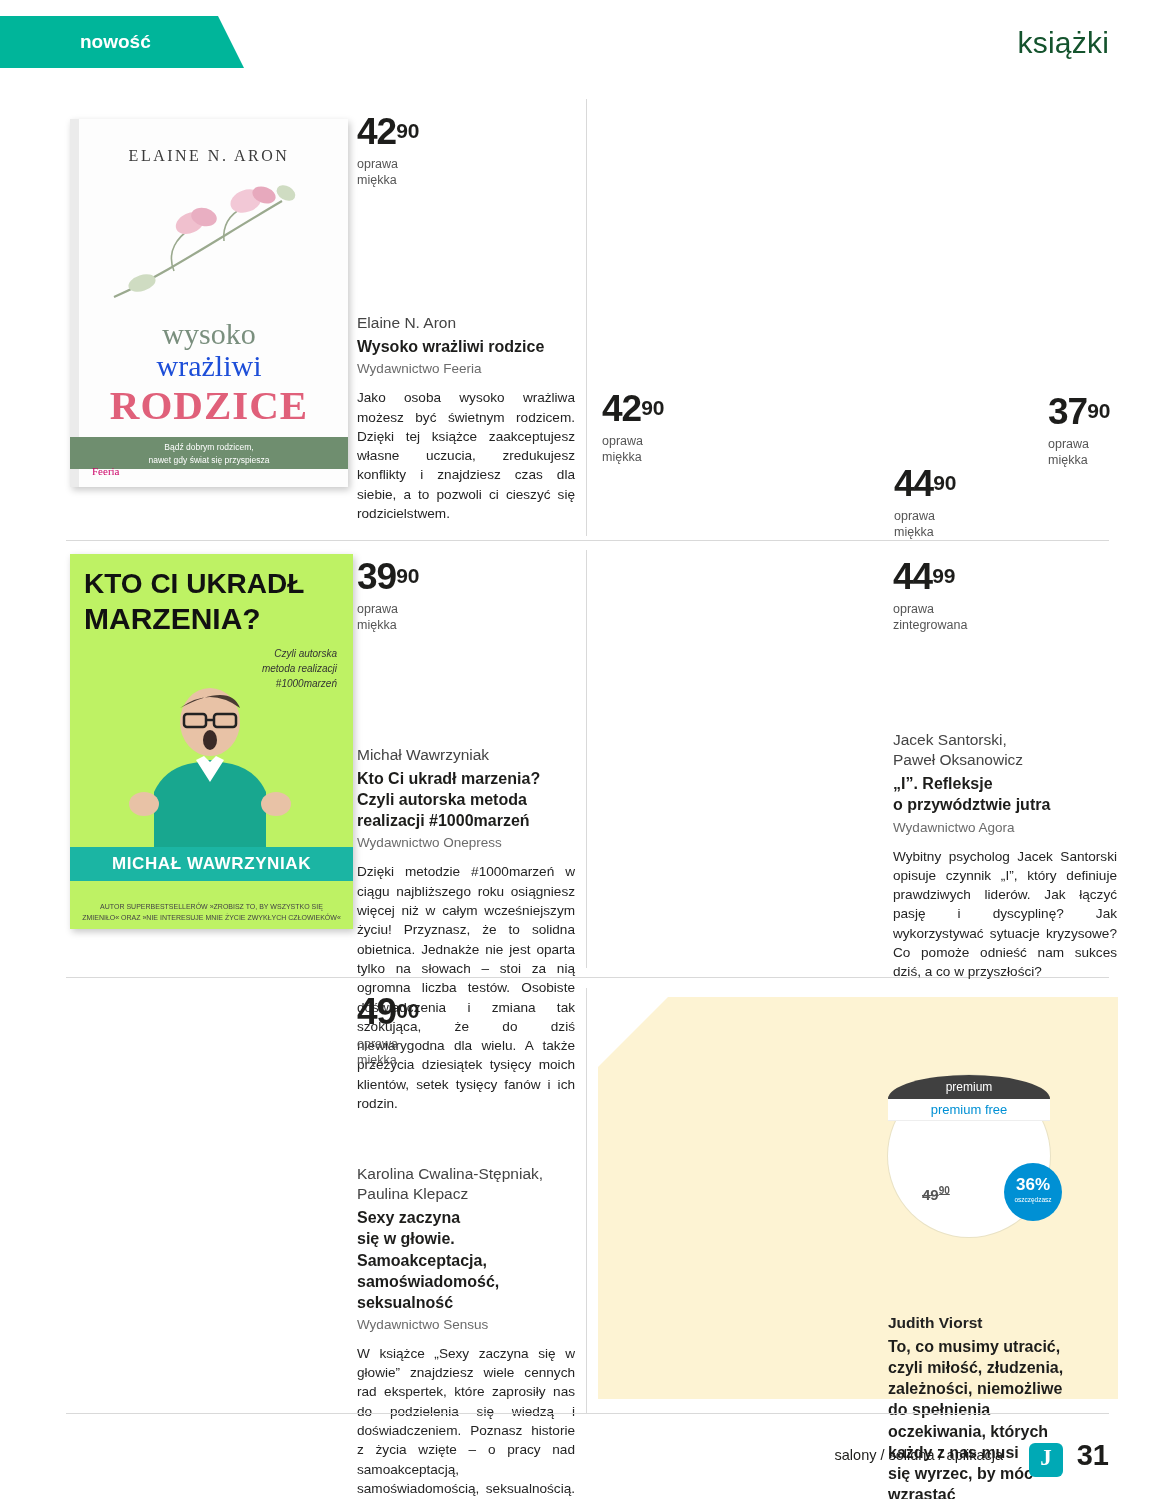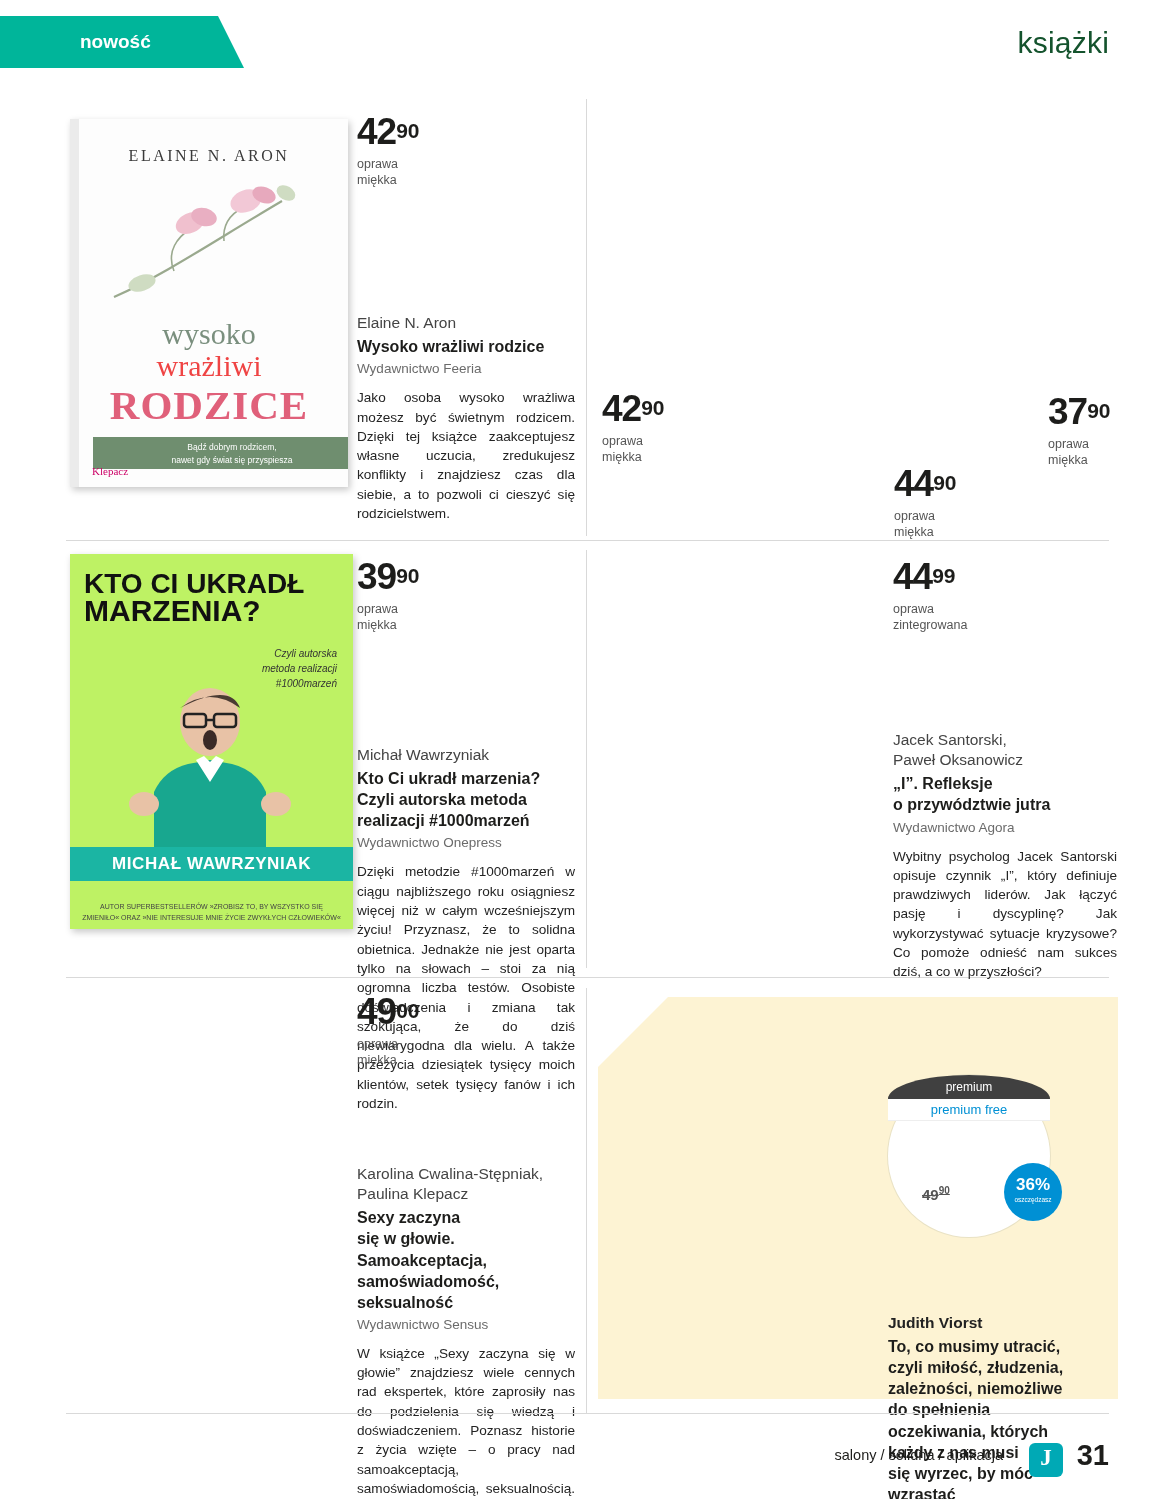--- a/index.html
+++ b/index.html
@@ -130,31 +130,31 @@
   }
 
   
   .c1 { left: 70px; top: 24px; width: 278px; height: 368px; background:#fdfdfd; }
   .c1 .hdr { position:absolute; top:28px; left:0; width:100%; text-align:center;
     font-size: 16px; letter-spacing: 2.5px; color:#3a3a3a; font-family:"Liberation Serif", serif;}
   .c1 .branch { position:absolute; left:34px; top:60px; width:210px; height:130px; }
   .c1 .t1 { position:absolute; left:0; width:100%; text-align:center; top:198px;
      font-size: 30px; color:#7a8f7e; font-family:"Liberation Serif", serif; }
   .c1 .t2 { position:absolute; left:0; width:100%; text-align:center; top:230px;
-     font-size: 30px; color:#ef4444; font-family:"Liberation Serif", serif; }
+     font-size: 30px; color:#1d4ed8; font-family:"Liberation Serif", serif; }
   .c1 .t3 { position:absolute; left:0; width:100%; text-align:center; top:262px;
      font-size: 41px; color:#e0607a; font-weight:bold; letter-spacing:1px; font-family:"Liberation Serif", serif;}
-  .c1 .band { position:absolute; left:0; top:318px; width:100%; height:32px; background:#6f8e6f;margin-left:23px; }
+  .c1 .band { position:absolute; left:0; top:318px; width:100%; height:32px; background:#6f8e6f; }
   .c1 .band span { display:block; color:#fff; font-size:8.5px; text-align:center; line-height:1.5; padding-top:4px; }
   .c1 .logo { position:absolute; left:22px; bottom:10px; font-size:11px; color:#c06; font-family:"Liberation Serif", serif;}
 
   
   .c3 { left: 70px; top: 14px; width: 283px; height: 375px; background:#bef264; }
   .c3 .t1 { position:absolute; left:14px; top:14px; font-size:28px; font-weight:bold; color:#111; font-family:"Liberation Sans", sans-serif;}
-  .c3 .t2 { position:absolute; left:14px; top:40px; font-size:30px; font-weight:bold; color:#111;}
+  .c3 .t2 { position:absolute; left:14px; top:48px; font-size:30px; font-weight:bold; color:#111;}
   .c3 .hl { position:absolute; left:12px; top:16px; width:252px; height:68px; background:#ffe24d; z-index:-1;}
   .c3 .sub { position:absolute; right:16px; top:92px; font-size:10px; color:#333; text-align:right; line-height:1.5; font-style:italic;}
   .c3 .figure { position:absolute; left:40px; top:120px; width:200px; height:190px; }
   .c3 .band { position:absolute; left:0; bottom:48px; width:100%; height:34px; background:#1bb5a3; }
   .c3 .band span { color:#fff; font-size:17px; font-weight:bold; display:block; text-align:center; line-height:34px; letter-spacing:.6px;}
   .c3 .foot { position:absolute; left:0; bottom:6px; width:100%; text-align:center; font-size:7px; color:#444; line-height:1.6;}
 
   
   .c5 { left: 70px; top: 14px; width: 278px; height: 392px; background:#1d4b52; }
   .c5 .au { position:absolute; left:0; width:100%; text-align:center; top:26px; font-size:8.5px; color:#e7d8c8; letter-spacing:1.4px; line-height:2;}
@@ -246,21 +246,21 @@
         <ellipse cx="38" cy="104" rx="14" ry="8" fill="#cfdcc2" transform="rotate(-18 38 104)"></ellipse>
         <ellipse cx="182" cy="14" rx="10" ry="7" fill="#cfdcc2" transform="rotate(30 182 14)"></ellipse>
       </svg>
       <div class="t1">wysoko</div>
       <div class="t2">wrażliwi</div>
       <div class="t3">RODZICE</div>
       <div class="band">
           <span style="white-space: pre-line;">Bądź dobrym rodzicem,
 nawet gdy świat się przyspiesza</span>
         </div>
-      <div class="logo">Klepacz</div>
+      <div class="logo">Feeria</div>
     </div>
 
     <div style="position:absolute; left:357px; top:18px; width:215px;">
       <div class="price">
         <span class="int">42</span><span class="dec">90</span>
       </div>
       <div class="price-note">
         <div>oprawa</div>
         <div>miękka</div>
       </div>

